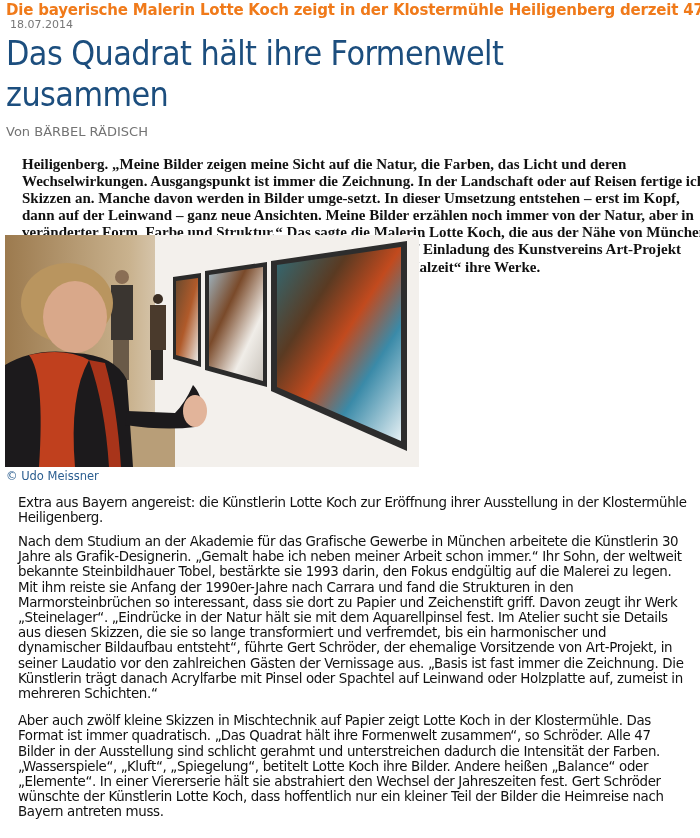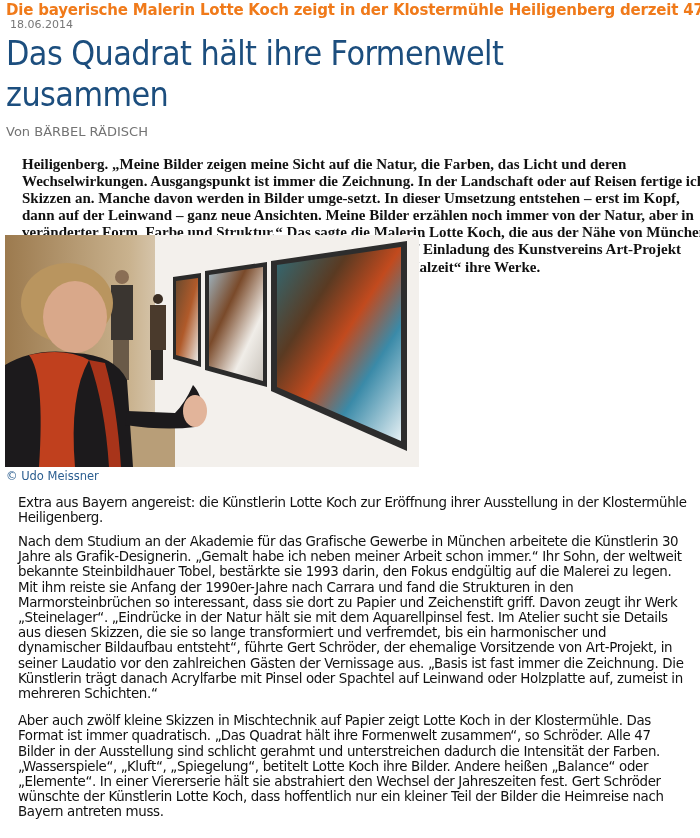--- a/index.html
+++ b/index.html
@@ -46,21 +46,21 @@
   .body { position:absolute; left:6px; top:522px; width:694px; }
   .body-text { display:block; }
 </style>
 </head>
 <body>
 
 <div class="page">
 
   <div class="kicker"><span>Die bayerische Malerin Lotte Koch zeigt in der Klostermühle Heiligenberg derzeit 47 Bilder</span><span class="sep"> -</span></div>
 
-  <div class="date">18.06.2014</div>
+  <div class="date">18.07.2014</div>
 
   <h1 class="headline">Das Quadrat hält ihre Formenwelt zusammen</h1>
 
   <div class="byline">Von BÄRBEL RÄDISCH</div>
 
   <p class="lead">Heiligenberg. „Meine Bilder zeigen meine Sicht auf die Natur, die Farben, das Licht und deren Wechselwirkungen. Ausgangspunkt ist immer die Zeichnung. In der Landschaft oder auf Reisen fertige ich Skizzen an. Manche davon werden in Bilder umge-setzt. In dieser Umsetzung entstehen – erst im Kopf, dann auf der Leinwand – ganz neue Ansichten. Meine Bilder erzählen noch immer von der Natur, aber in veränderter Form, Farbe und Struktur.“ Das sagte die Malerin Lotte Koch, die aus der Nähe von München kommt, bei einer Vernissage am Sonntag über ihre Kunst. Auf Einladung des Kunstvereins Art-Projekt zeigt sie in der Klostermühle Heiligenberg unter dem Titel „Malzeit“ ihre Werke.</p>
 
   <div class="photo" role="img" aria-label="Lotte Koch neben ihren gerahmten abstrakten Bildern in der Ausstellung">
     <svg width="414" height="232" viewBox="0 0 414 232" xmlns="http://www.w3.org/2000/svg">
       <defs>

